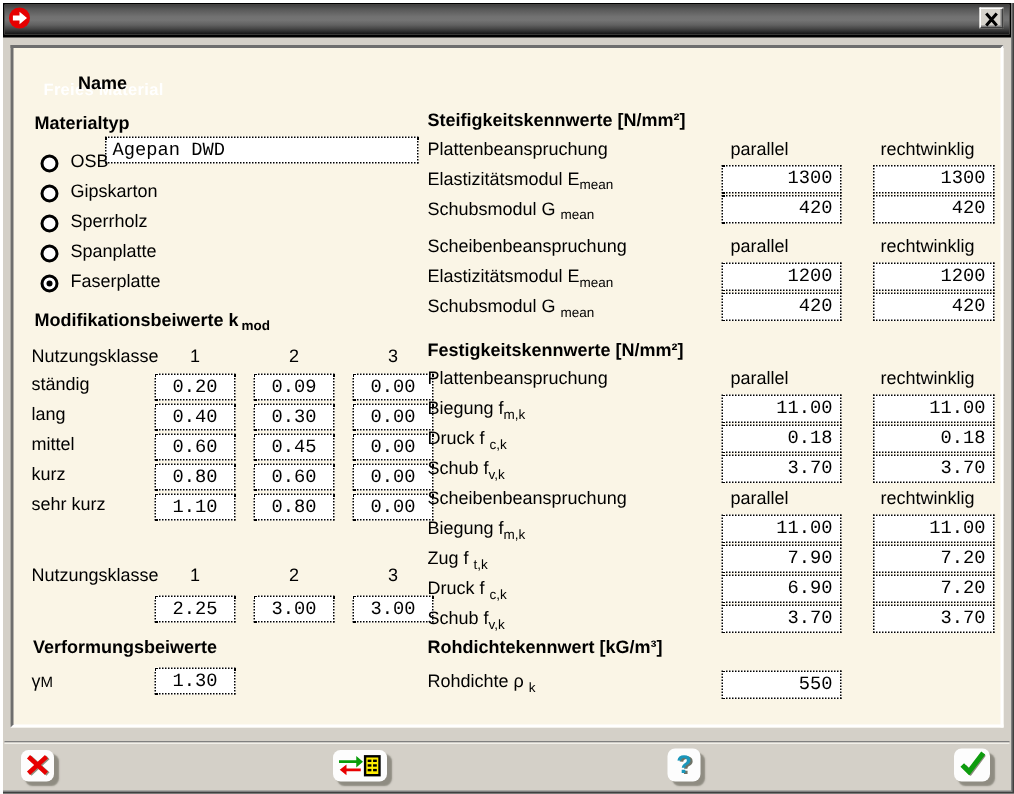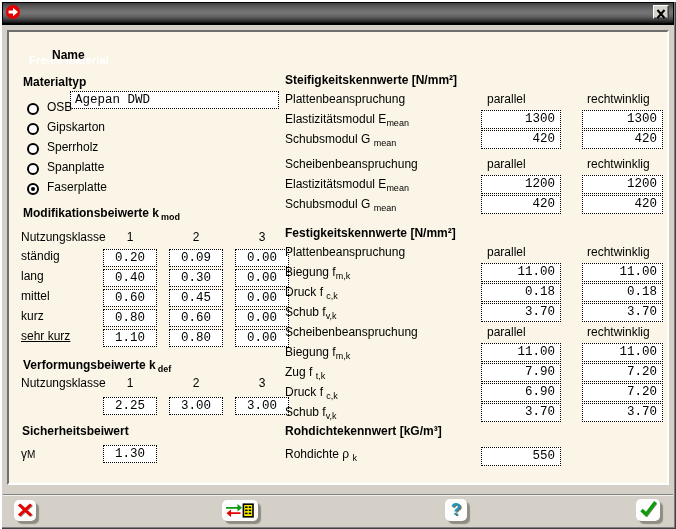--- a/index.html
+++ b/index.html
@@ -101,47 +101,46 @@
   <div class="lbl" style="left:21px;top:309px;">kurz</div>
   <div class="fld ctr" style="left:103px;top:309px;width:54px;height:18px;">
       <span>0.80</span>
     </div>
   <div class="fld ctr" style="left:169px;top:309px;width:54px;height:18px;">
       <span>0.60</span>
     </div>
   <div class="fld ctr" style="left:235px;top:309px;width:54px;height:18px;">
       <span>0.00</span>
     </div>
-  <div class="lbl" style="left:21px;top:329px;text-decoration:underline;">sehr kurz</div>
+  <div class="lbl" style="left:21px;top:329px;">sehr kurz</div>
   <div class="fld ctr" style="left:103px;top:329px;width:54px;height:18px;">
       <span>1.10</span>
     </div>
   <div class="fld ctr" style="left:169px;top:329px;width:54px;height:18px;">
       <span>0.80</span>
     </div>
   <div class="fld ctr" style="left:235px;top:329px;width:54px;height:18px;">
       <span>0.00</span>
     </div>
 
-  <div class="lbl b" style="left:23px;top:358px;">Verformungsbeiwerte k<sub style="margin-left:2px">def</sub></div>
   <div class="lbl" style="left:21px;top:376px;">Nutzungsklasse</div>
   <div class="lbl ctr" style="left:103px;top:376px;width:54px;">1</div>
   <div class="lbl ctr" style="left:169px;top:376px;width:54px;">2</div>
   <div class="lbl ctr" style="left:235px;top:376px;width:54px;">3</div>
   <div class="fld ctr" style="left:103px;top:397px;width:54px;height:18px;">
       <span>2.25</span>
     </div>
   <div class="fld ctr" style="left:169px;top:397px;width:54px;height:18px;">
       <span>3.00</span>
     </div>
   <div class="fld ctr" style="left:235px;top:397px;width:54px;height:18px;">
       <span>3.00</span>
     </div>
 
-  <div class="lbl b" style="left:22px;top:424px;">Sicherheitsbeiwert</div>
+  <div class="lbl b" style="left:22px;top:424px;">Verformungsbeiwerte</div>
   <div class="lbl" style="left:21px;top:447px;">γ<span style="font-size:10px;">M</span></div>
   <div class="fld ctr" style="left:103px;top:445px;width:54px;height:18px;">
       <span>1.30</span>
     </div>
 
   <div class="lbl b" style="left:285px;top:73px;">Steifigkeitskennwerte [N/mm²]</div>
   <div class="lbl" style="left:285px;top:92px;">Plattenbeanspruchung</div>
   <div class="lbl" style="left:487px;top:92px;">parallel</div>
   <div class="lbl" style="left:587px;top:92px;">rechtwinklig</div>
   <div class="lbl" style="left:285px;top:112px;">Elastizitätsmodul E<sub>mean</sub></div>

